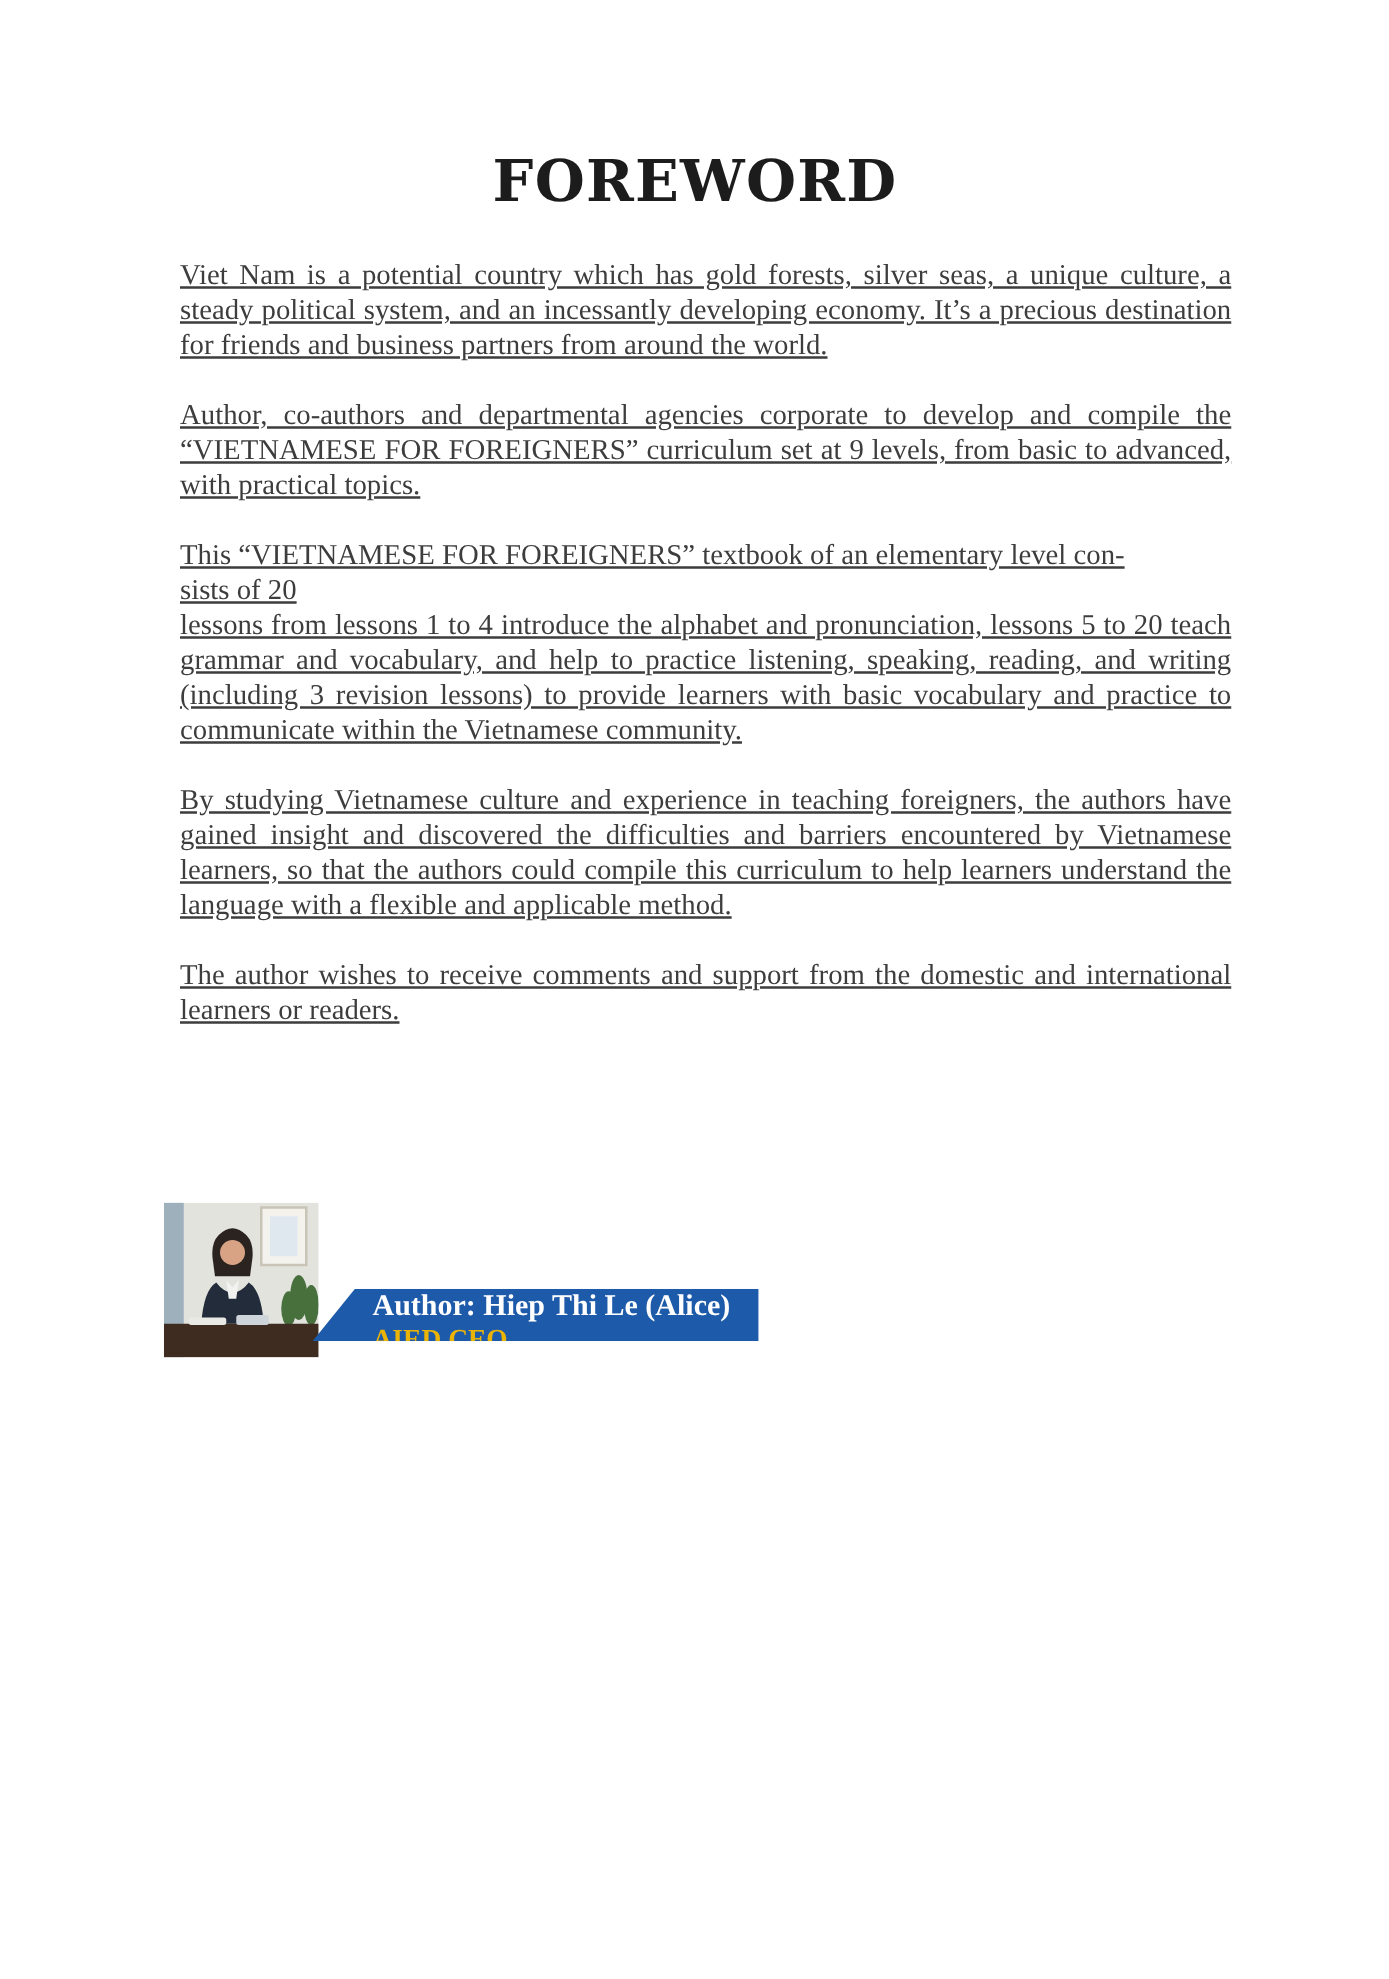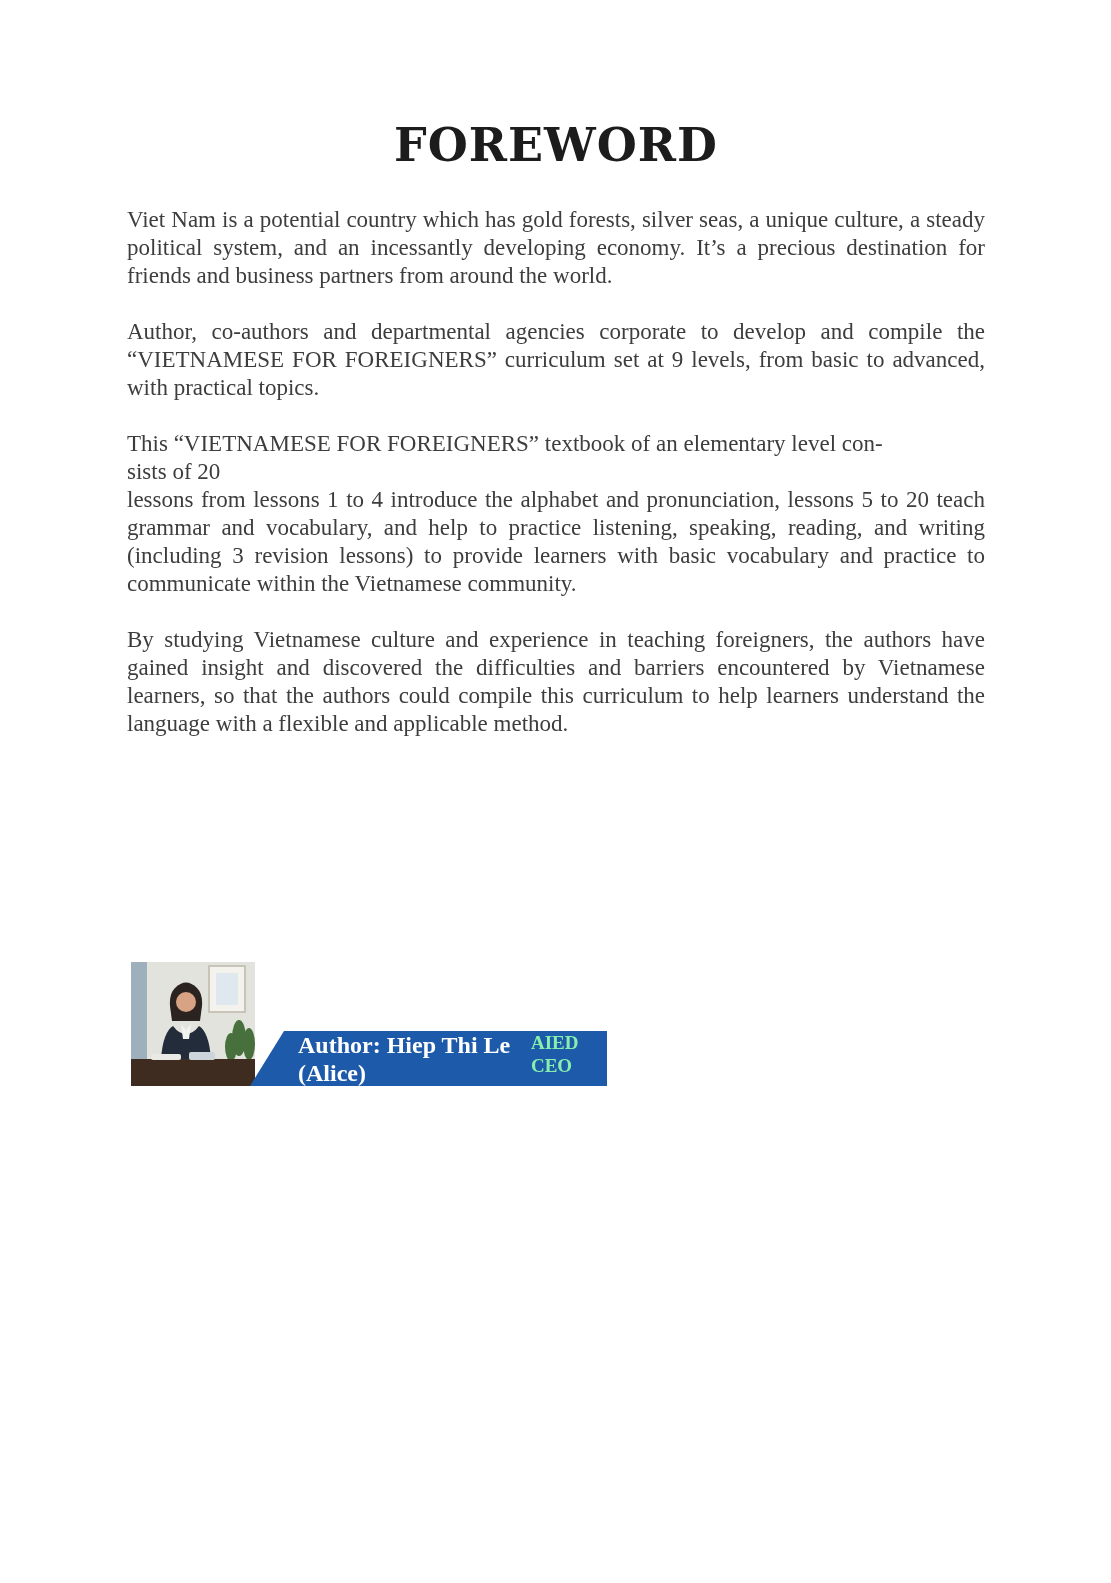--- a/index.html
+++ b/index.html
@@ -26,74 +26,76 @@
   .body-text {
     position: absolute;
     top: 206px;
     left: 127px;
     width: 858px;
     font-size: 23px;
     line-height: 28px;
     color: #3d3d3d;
   }
   .body-text p {
-    margin: 0 0 28px 0;
+    margin: 0 0 28px 17px;
     text-align: justify;
     white-space: pre-line;
+    text-decoration: underline;
   }
   .author-photo {
     position: absolute;
     left: 131px;
     top: 962px;
     width: 124px;
     height: 124px;
     overflow: hidden;
   }
   .author-photo svg { display: block; width: 100%; height: 100%; }
   .author-banner {
     position: absolute;
     left: 250px;
     top: 1031px;
     width: 357px;
-    height: 55px;
+    height: 42px;
     background: #1d5aa9;
     clip-path: polygon(34px 0, 100% 0, 100% 100%, 0 100%);
     display: flex;
-    flex-direction: row;
+    flex-direction: column;
     justify-content: flex-start;
     padding-left: 48px;
     box-sizing: border-box;
   }
   .author-banner .line1 {
     color: #ffffff;
     font-weight: bold;
     font-size: 24px;
     line-height: 28px;
   }
   .author-banner .line2 {
-    color: #86efac;
+    color: #eab308;
     font-weight: bold;
-    font-size: 19px;
+    font-size: 22px;
     line-height: 23px;
   }
 </style>
 </head>
 <body>
 
 <div class="page">
 
   <div class="title">FOREWORD</div>
 
   <div class="body-text">
     <p>Viet Nam is a potential country which has gold forests, silver seas, a unique culture, a steady political system, and an incessantly developing economy. It’s a precious destination for friends and business partners from around the world.</p>
     <p>Author, co-authors and departmental agencies corporate to develop and compile the “VIETNAMESE FOR FOREIGNERS” curriculum set at 9 levels, from basic to advanced, with practical topics.</p>
     <p>This “VIETNAMESE FOR FOREIGNERS” textbook of an elementary level con-
 sists of 20
 lessons from lessons 1 to 4 introduce the alphabet and pronunciation, lessons 5 to 20 teach grammar and vocabulary, and help to practice listening, speaking, reading, and writing (including 3 revision lessons) to provide learners with basic vocabulary and practice to communicate within the Vietnamese community.</p>
     <p>By studying Vietnamese culture and experience in teaching foreigners, the authors have gained insight and discovered the difficulties and barriers encountered by Vietnamese learners, so that the authors could compile this curriculum to help learners understand the language with a flexible and applicable method.</p>
+    <p>The author wishes to receive comments and support from the domestic and international learners or readers.</p>
   </div>
 
   <div class="author-photo">
     <svg viewBox="0 0 124 124" xmlns="http://www.w3.org/2000/svg">
       <rect width="124" height="124" fill="#e3e3dd"></rect>
       <rect x="0" y="0" width="16" height="124" fill="#9fb0bd"></rect>
       <rect x="78" y="4" width="36" height="46" fill="#f4f2ec" stroke="#c9c4b8" stroke-width="2"></rect>
       <rect x="85" y="11" width="22" height="32" fill="#dfe8ee"></rect>
       <g fill="#47703d">
         <ellipse cx="108" cy="76" rx="7" ry="18"></ellipse>

